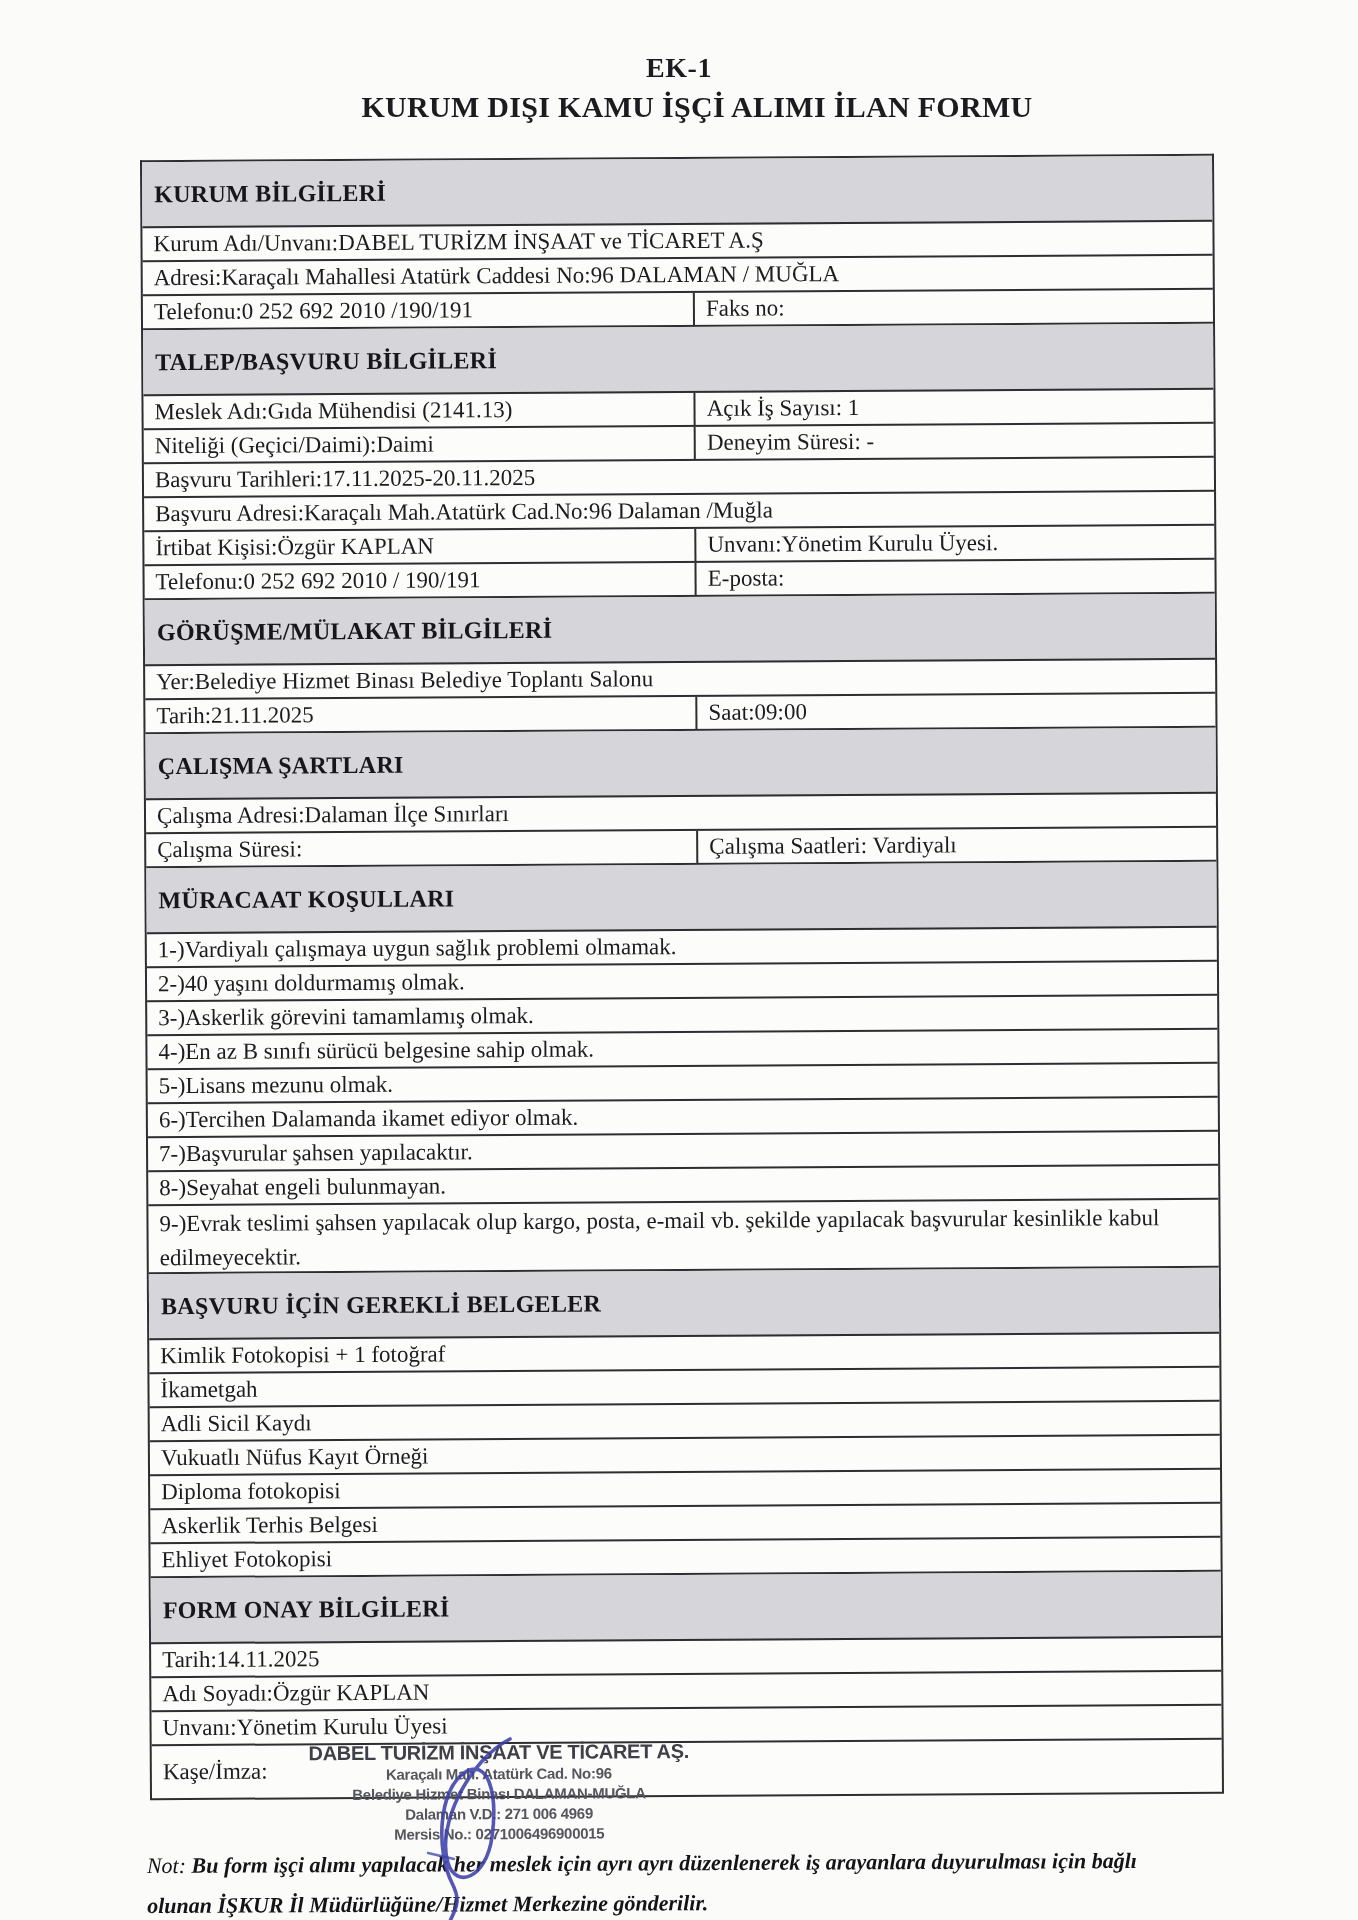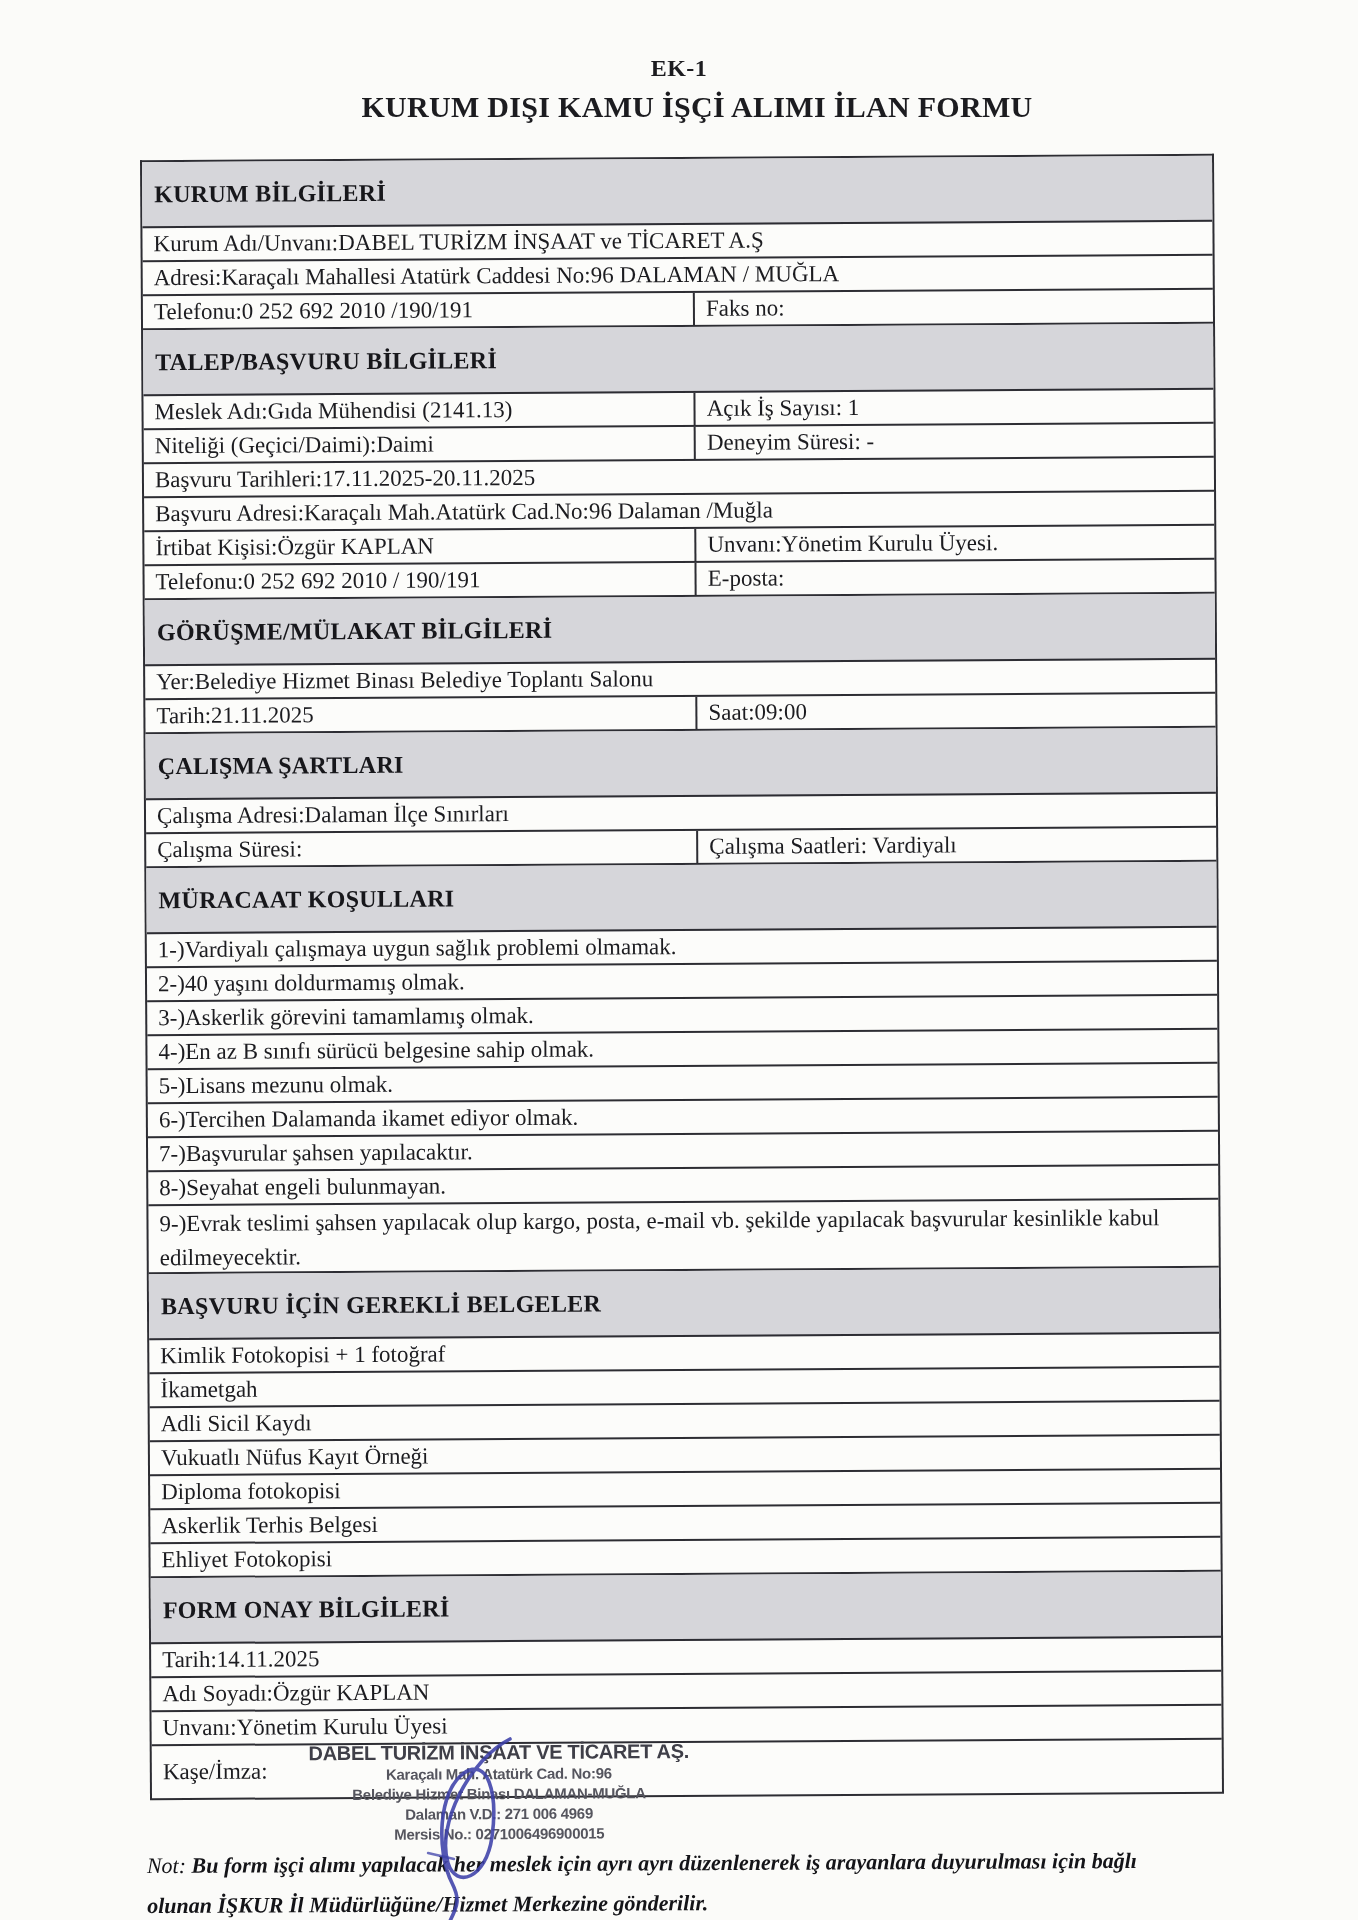--- a/index.html
+++ b/index.html
@@ -3,21 +3,21 @@
 <meta charset="utf-8">
 <style>
   html,body{margin:0;padding:0;}
   body{
     width:1358px;height:1920px;position:relative;overflow:hidden;
     background:#fbfbf9;
     font-family:"Liberation Serif", serif;
     color:#1c1c20;
   }
   .doc-titles{position:absolute;top:50px;left:0;width:1358px;text-align:center;}
-  .ek-label{font-size:24px;font-weight:bold;line-height:36px;letter-spacing:.5px;}
+  .ek-label{font-size:28px;font-weight:bold;line-height:36px;letter-spacing:.5px;}
   .main-title{font-size:30px;font-weight:bold;line-height:42px;letter-spacing:.3px;padding-left:36px;}
 
   .form-table{
     position:absolute;left:145px;top:157px;width:1070px;
     border:2px solid #2d2d33;border-bottom:none;
     transform:rotate(-0.35deg);
     background:rgba(255,255,255,.25);
   }
   .row{border-bottom:2px solid #2d2d33;display:flex;align-items:stretch;box-sizing:border-box;}
   .sec{height:66px;background:#d6d6da;align-items:center;}

